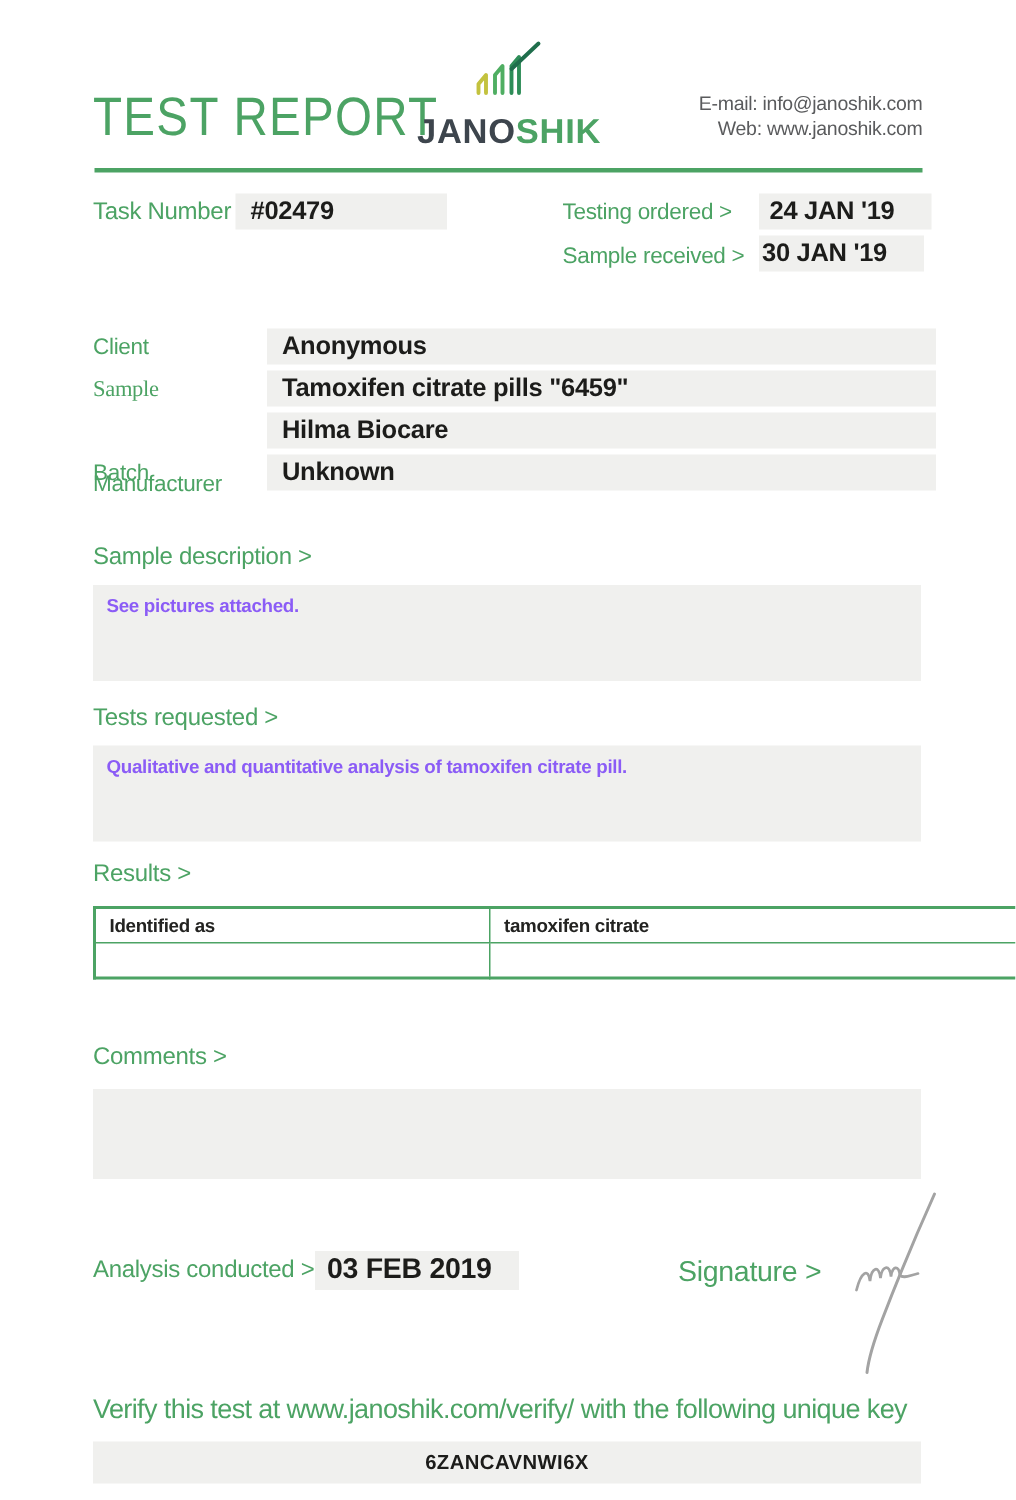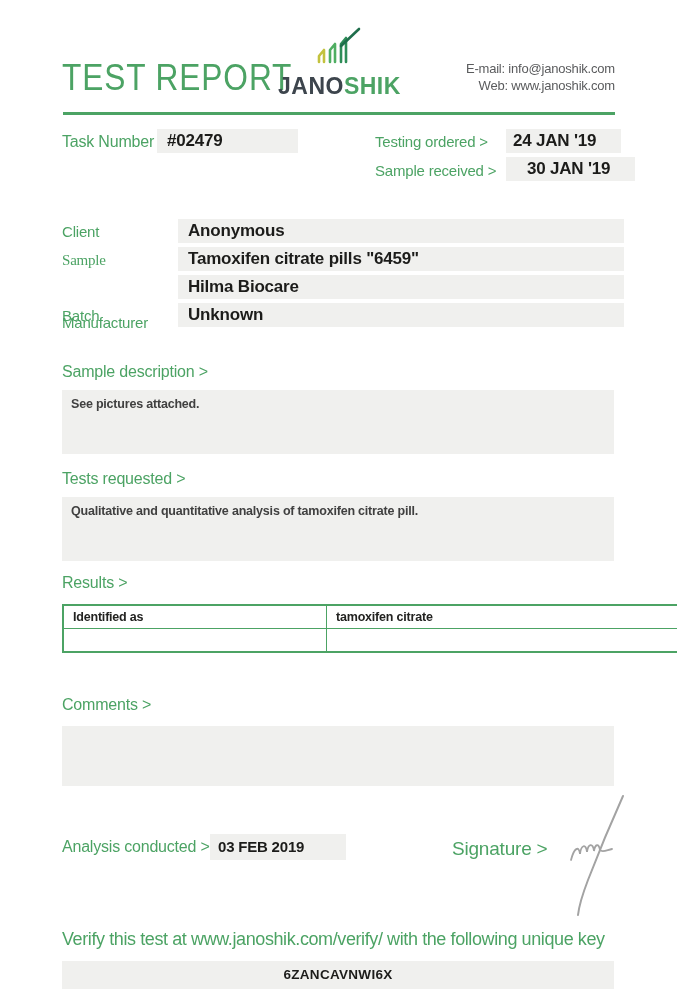--- a/index.html
+++ b/index.html
@@ -25,29 +25,29 @@
     font-size:36px;font-weight:400;letter-spacing:1px;color:var(--green);
     transform:scaleX(0.88);transform-origin:left center;white-space:nowrap;
   }
   .logo-wrap{text-align:center;width:120px;}
   .logo-text{font-size:23px;font-weight:700;letter-spacing:0.5px;margin-top:1px;white-space:nowrap;}
   .logo-text .jano{color:var(--logo-dark);}
   .logo-text .shik{color:var(--green);}
   .contact{font-size:13px;line-height:17px;color:var(--contact);text-align:right;}
   .rule{background:var(--green);height:3px;}
   .sec-head{font-size:16px;color:var(--green);white-space:nowrap;}
-  .content-box{font-size:12.5px;font-weight:700;color:#404040;padding:7px 9px;box-sizing:border-box;line-height:15px;}
+  .content-box{font-size:12.5px;font-weight:700;color:#8b5cf6;padding:7px 9px;box-sizing:border-box;line-height:15px;}
   table.results{border-collapse:collapse;width:632px;}
   table.results td{
     border:1px solid var(--green);height:22px;font-size:12.5px;font-weight:700;
     color:#232321;padding:0 0 0 9px;vertical-align:middle;
   }
   table.results{border:2px solid var(--green);}
   .col1{width:253px;}
-  .date-val{font-weight:700;font-size:15px;line-height:26px;padding-left:8px;white-space:nowrap;}
+  .date-val{font-weight:700;font-size:19px;line-height:26px;padding-left:8px;white-space:nowrap;}
   .verify{font-size:18px;letter-spacing:-0.4px;color:var(--green);white-space:nowrap;}
   .key{font-size:13.5px;font-weight:700;text-align:center;line-height:28px;letter-spacing:0.3px;}
 </style>
 </head>
 <body>
 
 <div class="page">
 
   <div class="abs title" style="left:62px;top:57px;">TEST REPORT</div>
 
@@ -70,21 +70,21 @@
 
   <div class="abs rule" style="left:63px;top:112px;width:552px;"></div>
 
   <div class="abs green" style="left:62px;top:133px;font-size:16px;white-space:nowrap;">Task Number</div>
   <div class="abs gbox val" style="left:157px;top:129px;width:131px;height:24px;">#02479</div>
 
   <div class="abs green lbl" style="left:375px;top:132px;">Testing ordered  &gt;</div>
   <div class="abs gbox val" style="left:506px;top:129px;width:108px;height:24px;padding-left:7px;">24 JAN '19</div>
 
   <div class="abs green lbl" style="left:375px;top:161px;">Sample received &gt;</div>
-  <div class="abs gbox val" style="left:506px;top:157px;width:108px;height:24px;padding-left:21px;">30 JAN '19</div>
+  <div class="abs gbox val" style="left:506px;top:157px;width:108px;height:24px;padding-left:2px;">30 JAN '19</div>
 
   <div class="abs green lbl" style="left:62px;top:222px;">Client</div>
   <div class="abs gbox val" style="left:178px;top:219px;width:436px;height:24px;">Anonymous</div>
 
   <div class="abs green lbl" style="left:62px;top:250px;font-family:Liberation Serif, serif;">Sample</div>
   <div class="abs gbox val" style="left:178px;top:247px;width:436px;height:24px;">Tamoxifen citrate pills "6459"</div>
 
   <div class="abs green lbl" style="left:62px;top:278px;margin-top:35px;">Manufacturer</div>
   <div class="abs gbox val" style="left:178px;top:275px;width:436px;height:24px;">Hilma Biocare</div>
 

